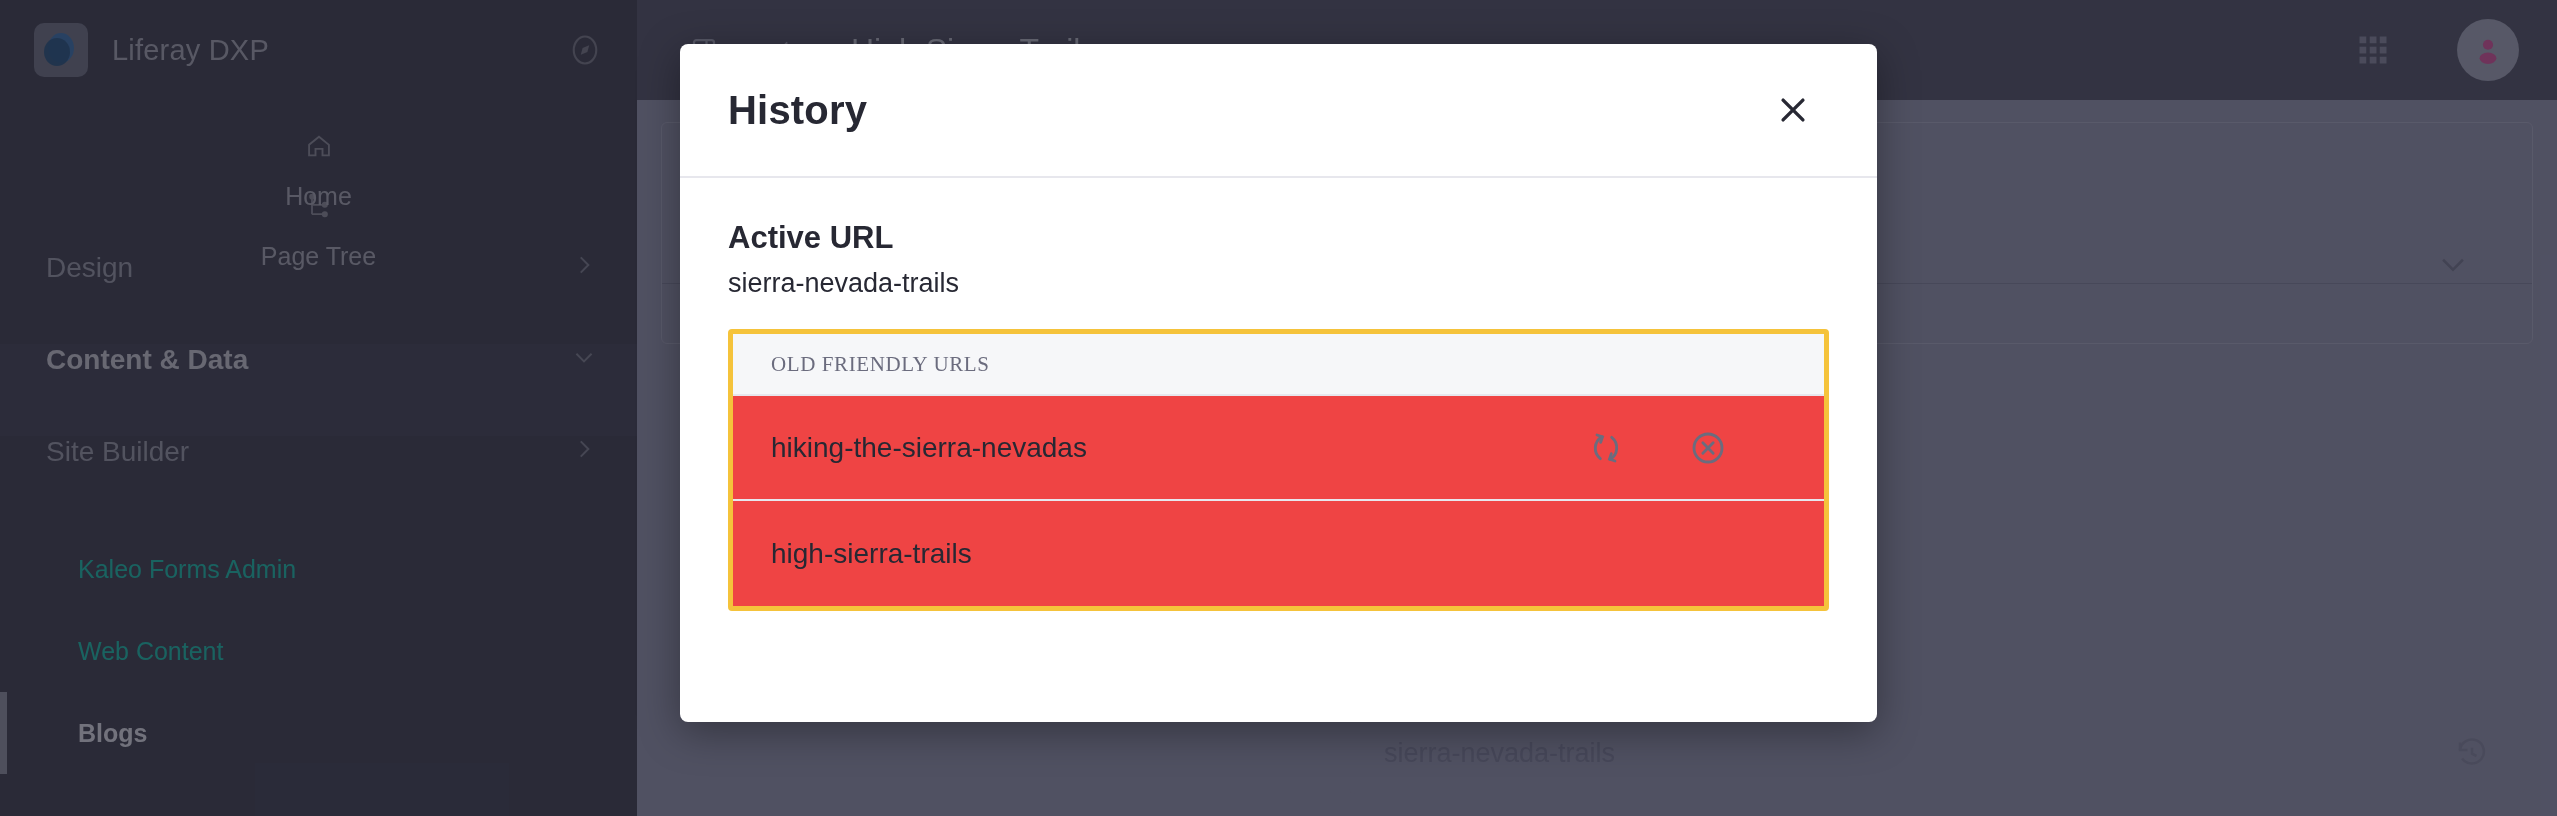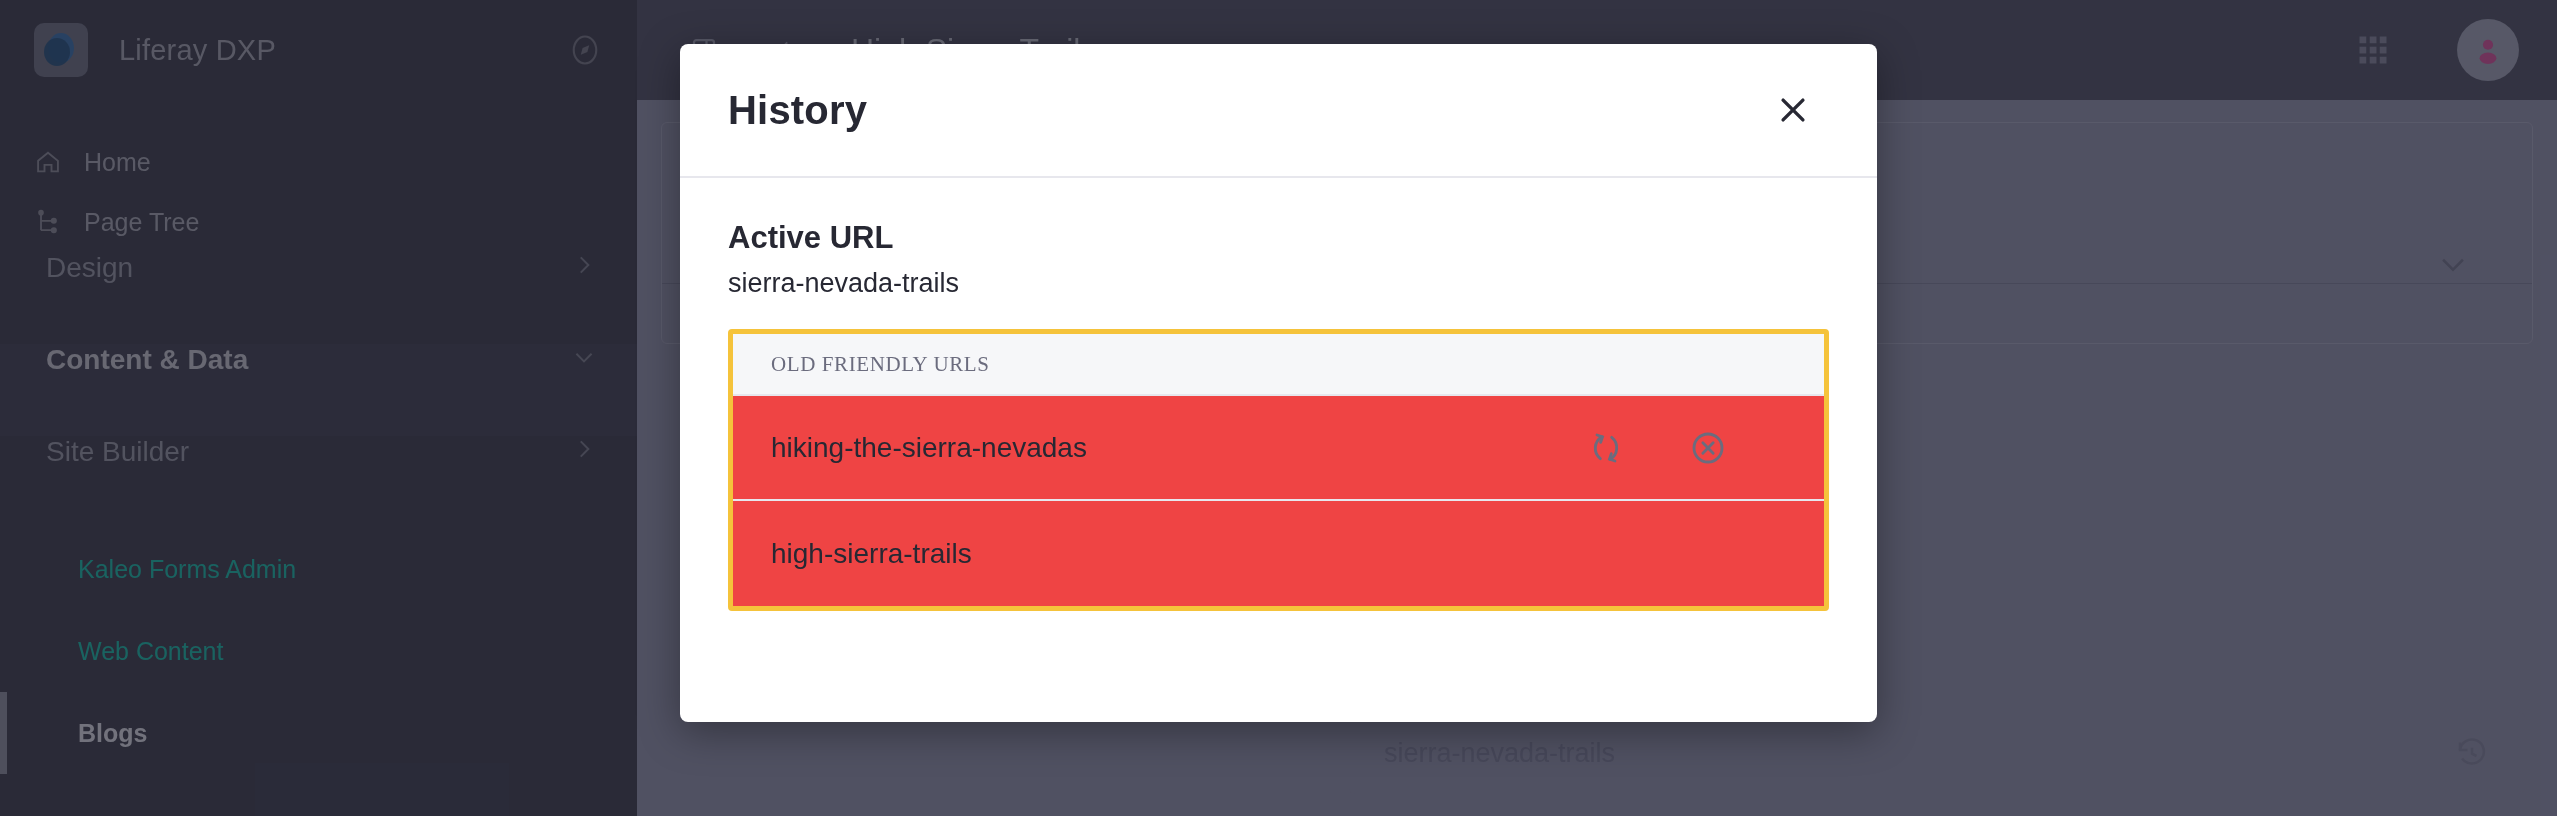--- a/index.html
+++ b/index.html
@@ -16,21 +16,21 @@
   .sidebar {
     width:637px; height:816px;
     background:#393A4A;
     flex:0 0 637px;
     position:relative;
     color:#A1A1AD;
   }
   .sidebar-brand {
     display:flex; align-items:center;
     height:100px; padding:0 34px;
-    gap:31px;
+    gap:24px;
   }
   .brand-logo {
     width:54px; height:54px; border-radius:10px;
     background:#6A6C7E;
     display:flex; align-items:center; justify-content:center;
     flex:0 0 54px;
   }
   .brand-logo .dot-a {
     position:relative; width:34px; height:34px;
   }
@@ -47,21 +47,21 @@
   .brand-title {
     font-size:29px; color:#9FA0AD; letter-spacing:.2px;
     flex:1;
   }
   .compass-icon { width:36px; height:36px; opacity:.55; }
 
   .nav-top { padding-top:32px; }
   .nav-item {
     display:flex; align-items:center; gap:22px;
     height:60px; padding:0 34px;
-    font-size:25px; color:#A2A3AF;
+    font-size:25px; color:#A2A3AF;flex-direction:column;
   }
   .nav-item .ico { width:28px; height:28px; flex:0 0 28px; opacity:.75; }
 
   .nav-section {
     display:flex; 
     height:92px; padding:0 40px 0 46px;
     font-size:28px; color:#9293A1;
   }
   .nav-section .label { flex:1; }
   .nav-section.active {

